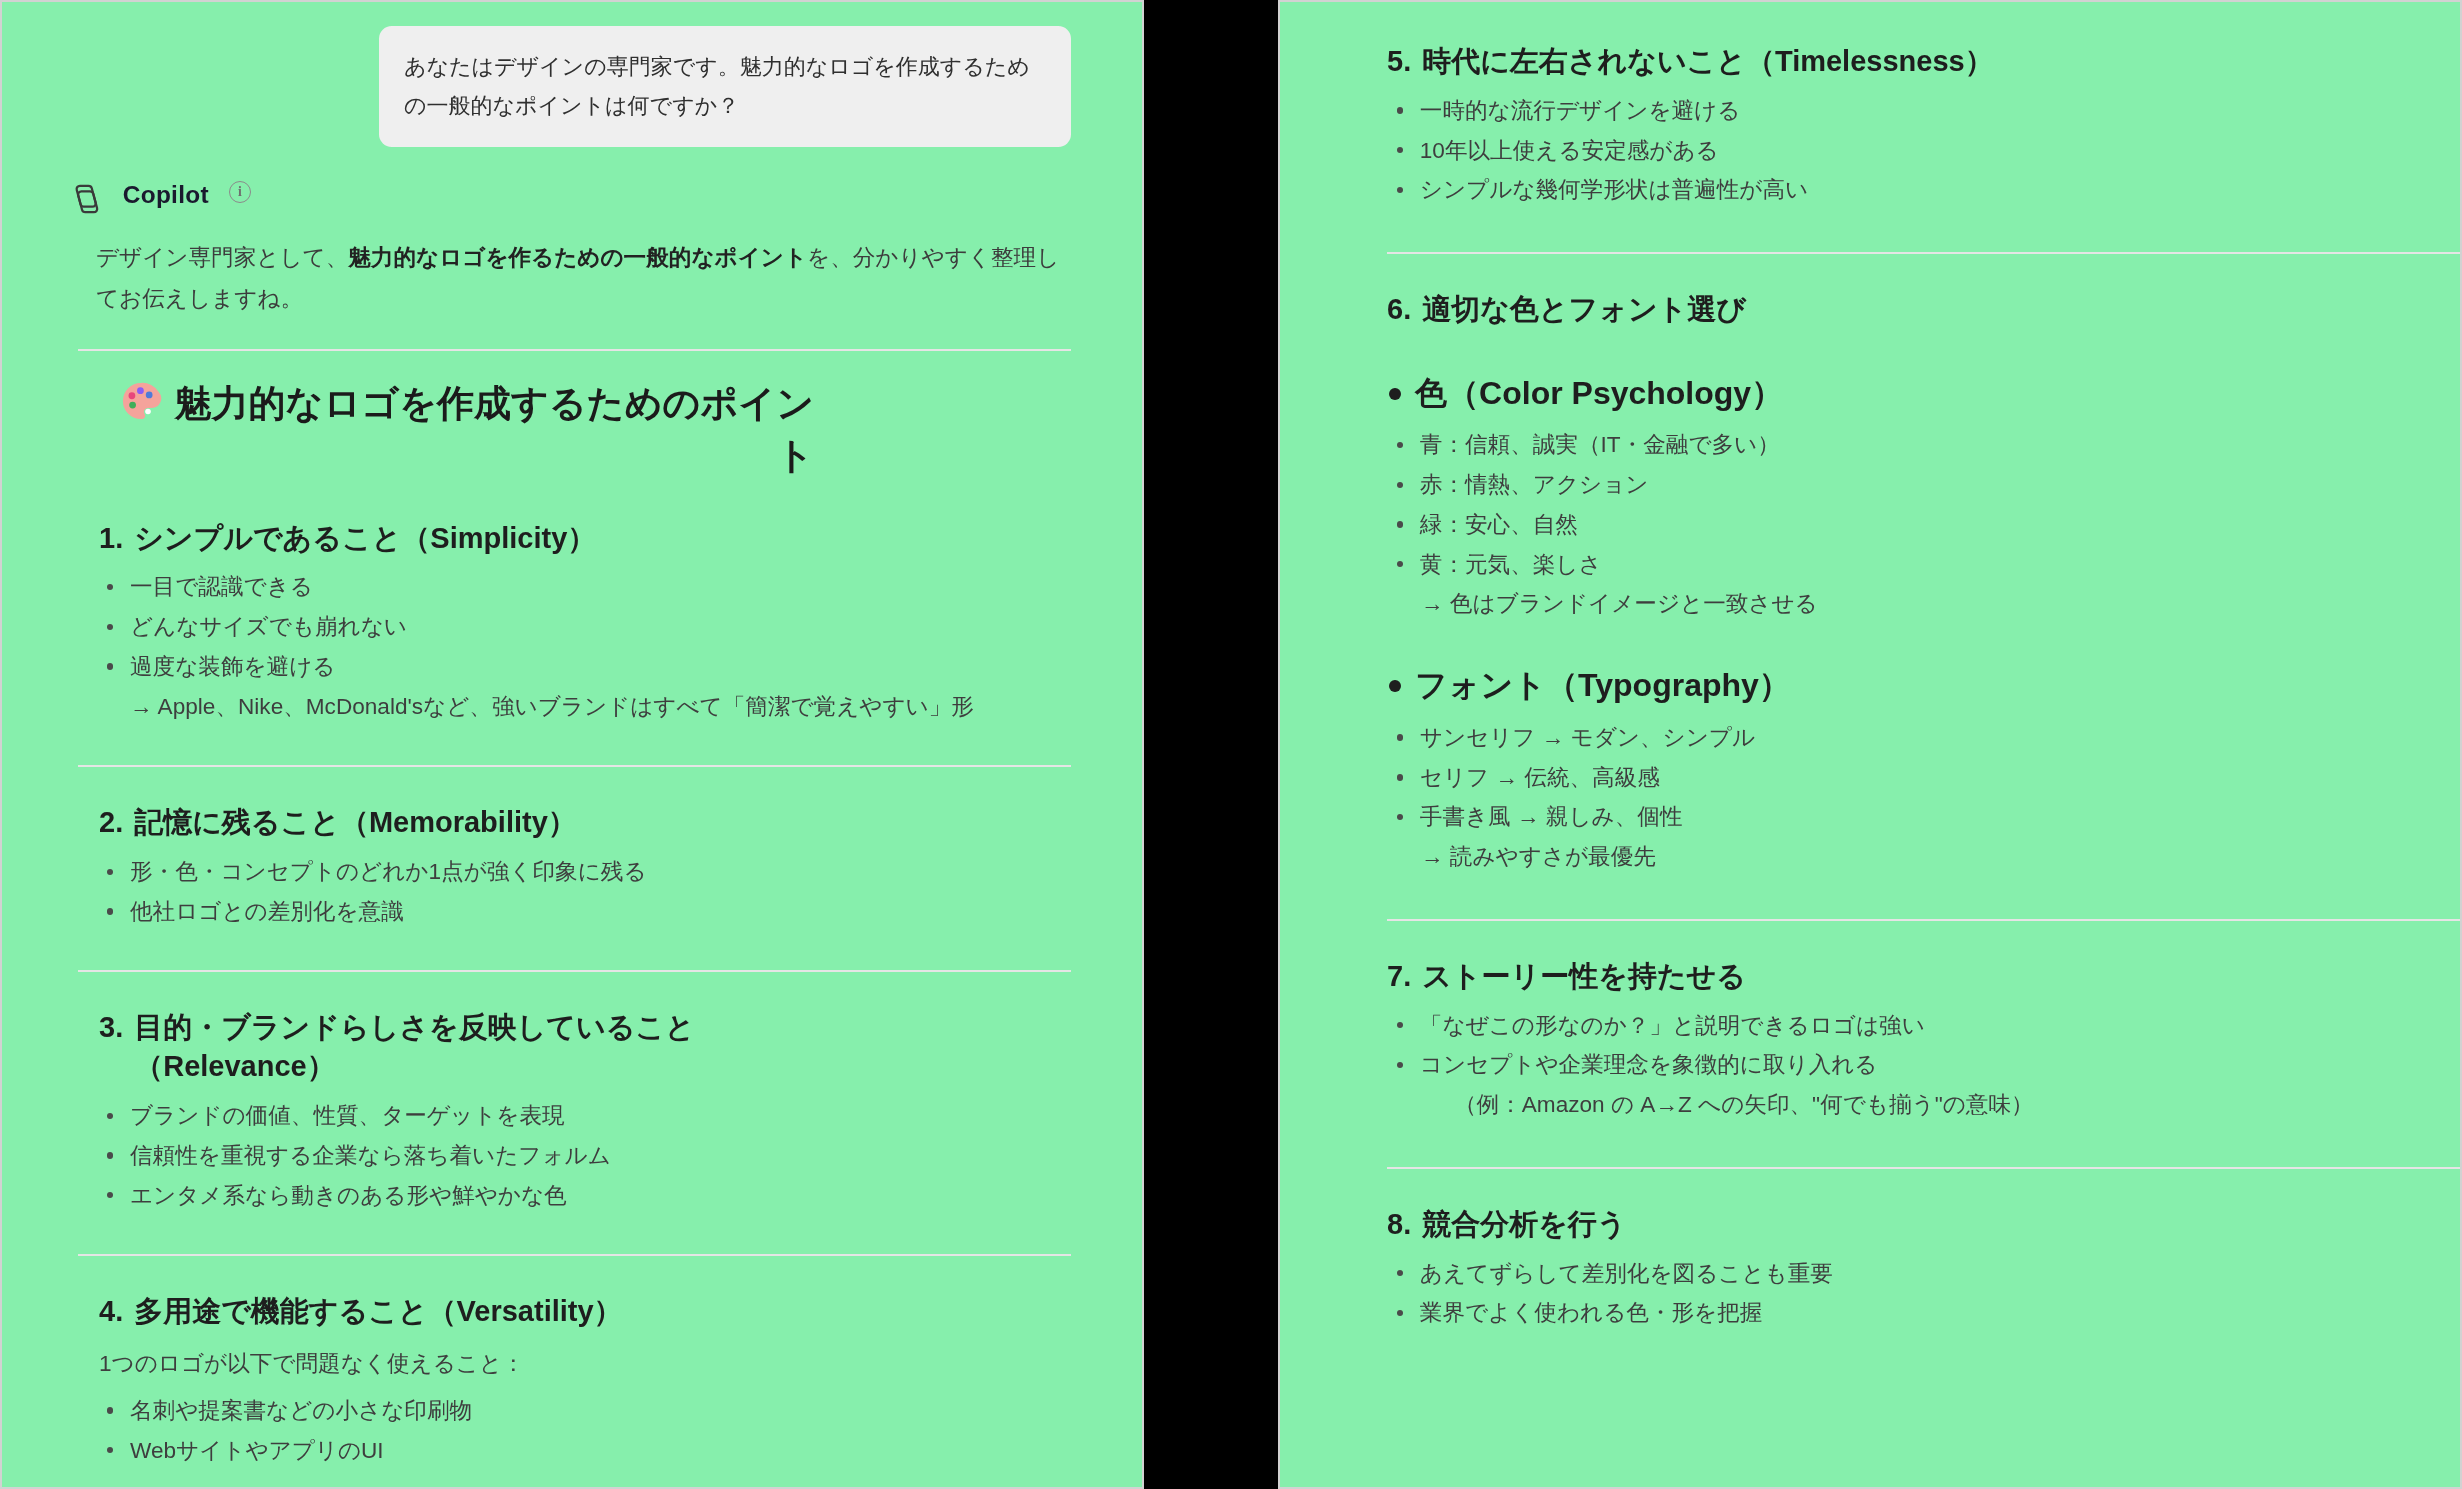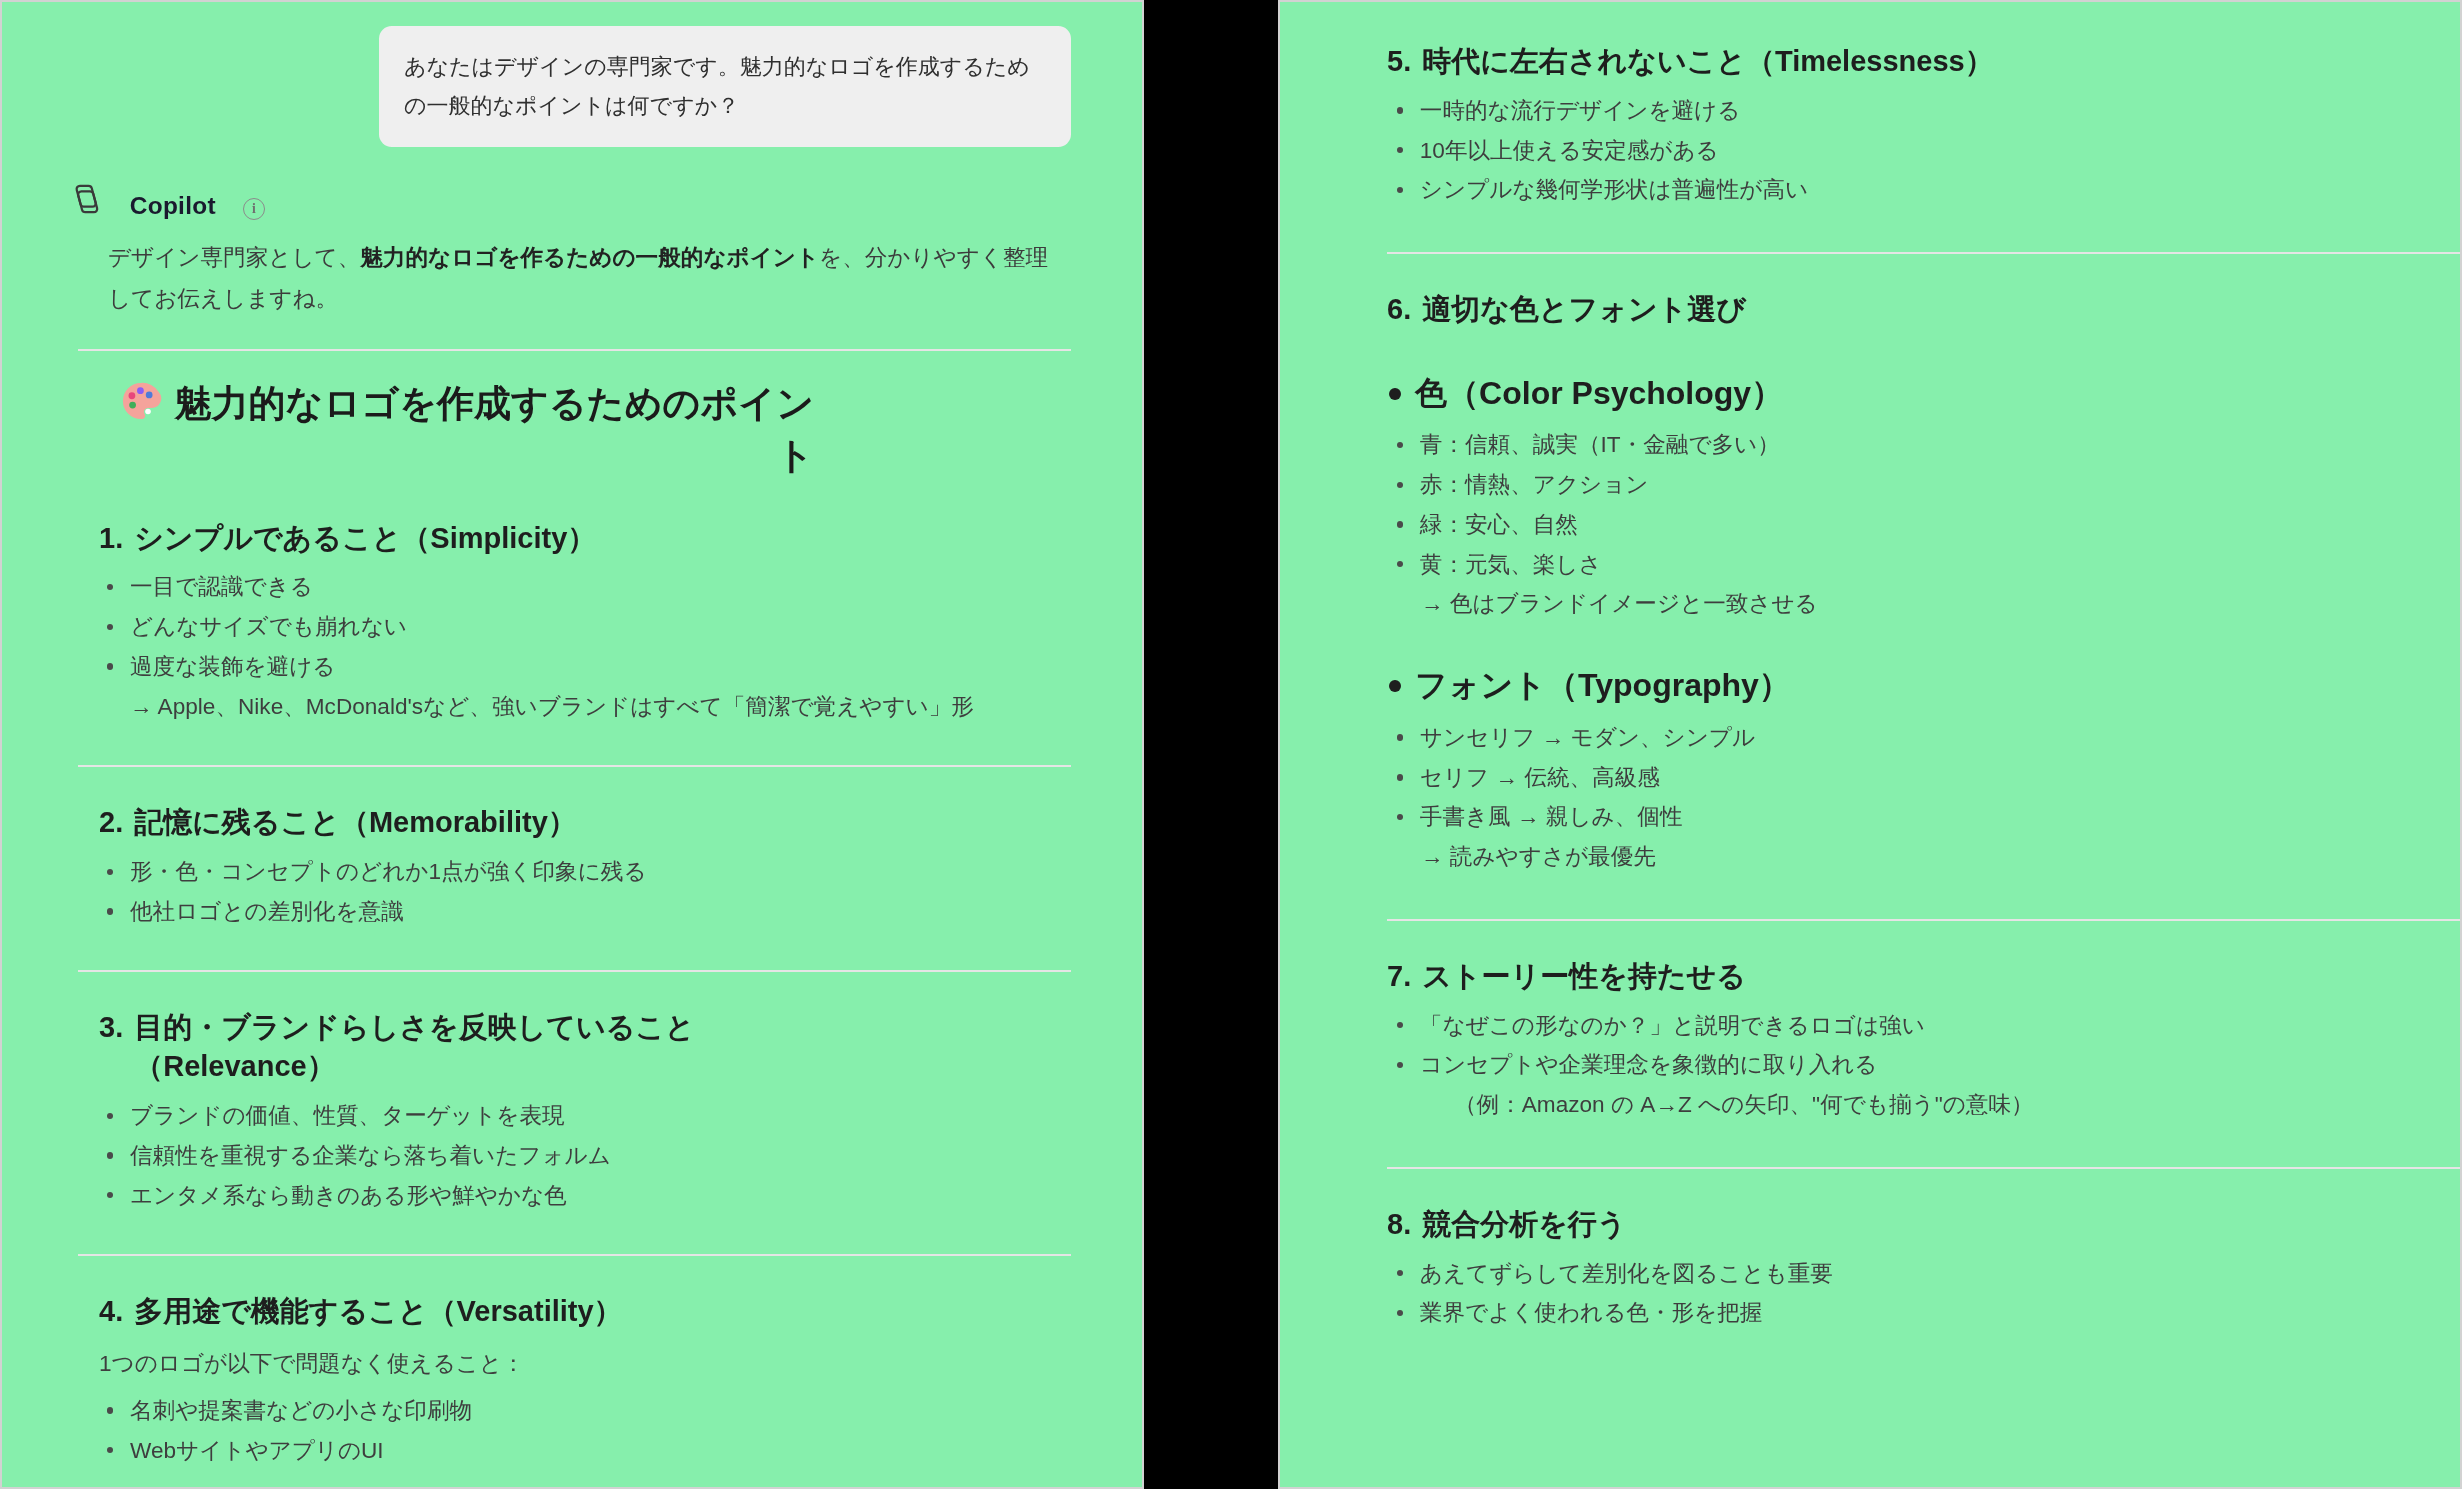--- a/index.html
+++ b/index.html
@@ -23,30 +23,30 @@
   .user-bubble {
     margin:24.4px 0 0 auto;
     width:692px;
     background:#efefef;
     border-radius:12.7px;
     padding:22px 25px;
     font-size:22px; line-height:1.75; color:#2f2f2f;
   }
 
   
-  .copilot-row { display:flex; align-items:flex-end; gap:27px; margin:34px 0 0 -7.2px; }
+  .copilot-row { display:flex; align-items:flex-start; gap:20px; margin:34px 0 0 -7.2px; }
   .copilot-name { font-size:24.4px; font-weight:700; color:#1a1a2e; letter-spacing:0.3px; }
   .info-circle {
     width:22px; height:22px; border:1.8px solid #8b8b8b; border-radius:50%;
     display:inline-flex; align-items:center; justify-content:center;
     color:#6f6f6f; font-size:13.6px; font-weight:700; cursor:pointer;
   }
   .info-circle::after { content:"i"; font-family:"Liberation Serif",serif; }
 
-  .intro { margin:18px 0 0 34px; font-size:22.6px; line-height:1.8; color:#3c3c3c; max-width:987px; }
+  .intro { margin:18px 0 0 22px; font-size:22.6px; line-height:1.8; color:#3c3c3c; max-width:987px; }
   .intro b { color:#222; }
 
   .divider { border:0; height:1.8px; background:#e5e5e5; margin:29px 0 0 3.6px; }
   .panel-right .divider { margin-left:0; }
 
   
   .main-title {
     margin:27px 0 0 25px; width:715px;
     font-size:37px; font-weight:700; color:#1b1b1b; line-height:1.42;text-align:right;
   }

